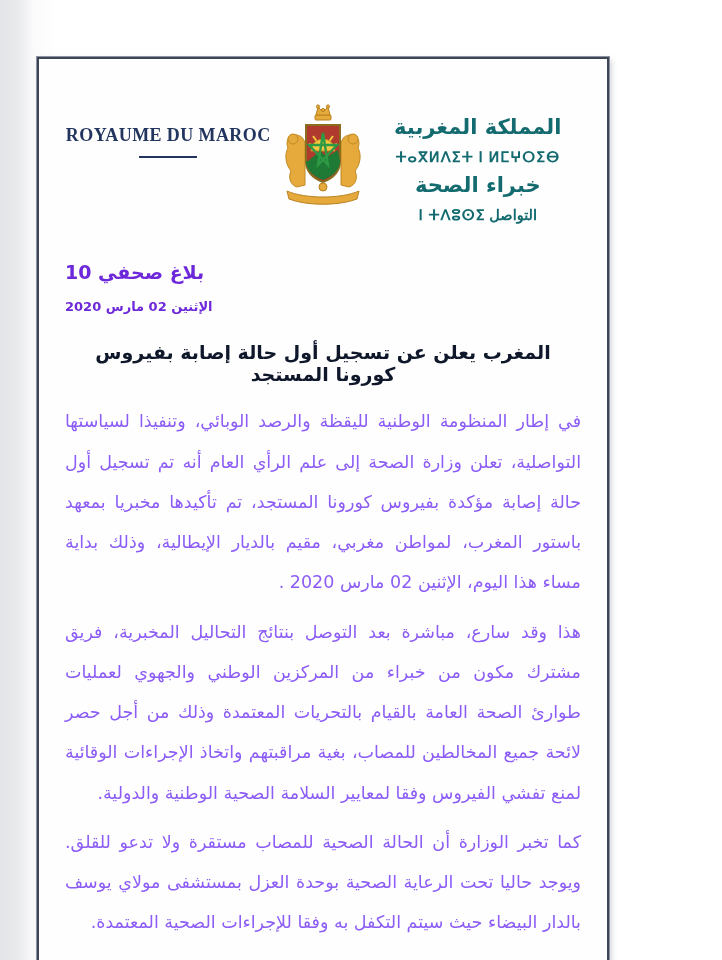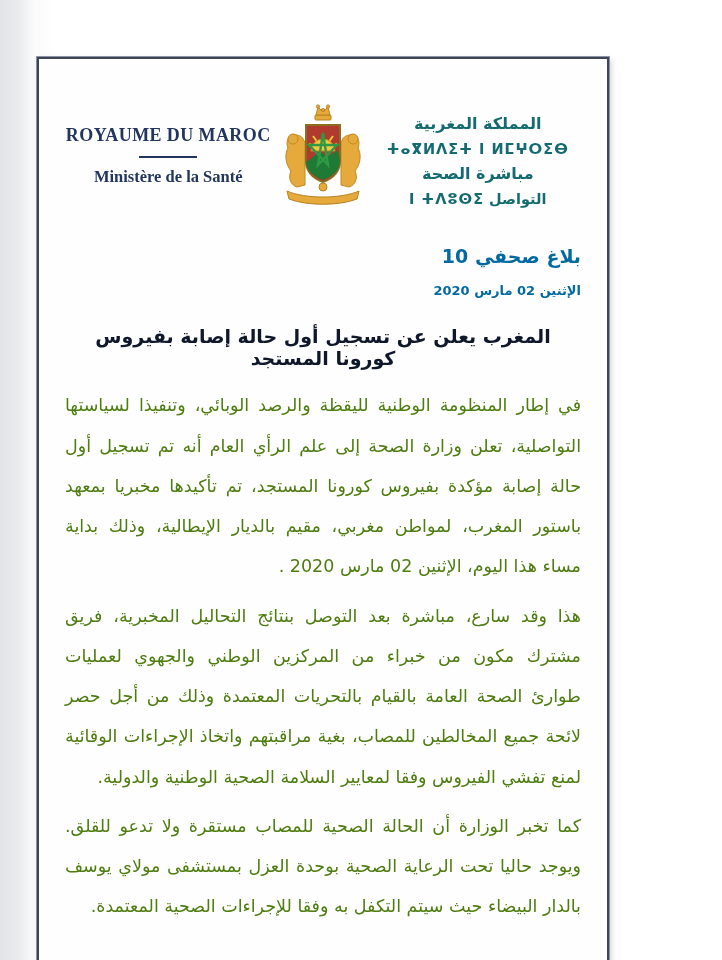--- a/index.html
+++ b/index.html
@@ -31,48 +31,47 @@
     color:#22355f;font-family:"Liberation Serif","DejaVu Serif",serif;font-weight:bold;
   }
   .hdr-fr .l1{font-size:18px;letter-spacing:.4px;}
   .hdr-fr .divider{width:58px;border-top:2px solid #22355f;margin:10px auto 9px auto;}
   .hdr-fr .l2{font-size:16.5px;}
   .hdr-emblem{width:20%;display:flex;justify-content:center;}
   .hdr-ar{
     width:40%;text-align:center;direction:rtl;
     color:#136b70;font-weight:bold;padding-top:8px;
   }
-  .hdr-ar .ar{font-size:16px;line-height:1.6;}
-  .hdr-ar .tif{font-size:14.5px;letter-spacing:1px;line-height:1.7;}
+  .hdr-ar .ar{font-size:21px;line-height:1.6;}
+  .hdr-ar .tif{font-size:14.5px;letter-spacing:1px;line-height:1.7;font-family:Liberation Serif, serif;}
   
-  .title-block{text-align:right;direction:rtl;margin-top:34px;color:#0369a1;}
+  .title-block{text-align:left;direction:rtl;margin-top:34px;color:#6d28d9;}
   .title-block .t1{font-size:19px;font-weight:bold;}
   .title-block .t2{font-size:13px;font-weight:bold;margin-top:16px;}
   .headline{
     text-align:center;direction:rtl;margin-top:27px;
     font-size:19px;font-weight:bold;color:#0f172a;
   }
   
-  .body-text{direction:rtl;margin-top:16px;color:#4d7c0f;}
+  .body-text{direction:rtl;margin-top:16px;color:#8b5cf6;}
   .body-text p{
     font-size:17.5px;line-height:2.3;text-align:justify;
     margin:0 0 9px 0;
   }
 </style>
 </head>
 <body>
 
 <div class="photo">
   <div class="page-frame">
 
     <div class="header">
       <div class="hdr-fr">
         <div class="l1">ROYAUME DU MAROC</div>
         <div class="divider"></div>
-        <div class="l2">Ministère de la Santé</div>
       </div>
 
       <div class="hdr-emblem">
         <svg width="96" height="106" viewBox="0 0 96 106">
 
           <g fill="#e6a93c" stroke="#b8821f" stroke-width="1">
             <rect x="40" y="12" width="16" height="5" rx="1"></rect>
             <path d="M41 12 L43 4 L48 9 L53 4 L55 12 Z"></path>
             <circle cx="43" cy="3.5" r="1.6"></circle>
               <circle cx="53" cy="3.5" r="1.6"></circle>
@@ -106,21 +105,21 @@
           <g fill="#e6a93c" stroke="#b8821f" stroke-width="1">
             <path d="M12 88 C30 96 66 96 84 88 L82 96 C64 103 32 103 14 96 Z"></path>
             <circle cx="48" cy="84" r="4" fill="#e6a93c"></circle>
           </g>
         </svg>
       </div>
 
       <div class="hdr-ar">
         <div class="ar">المملكة المغربية</div>
         <div class="tif">ⵜⴰⴳⵍⴷⵉⵜ ⵏ ⵍⵎⵖⵔⵉⴱ</div>
-        <div class="ar">مباشرة الصحة</div>
+        <div class="ar">خبراء الصحة</div>
         <div class="tif">التواصل ⵏ ⵜⴷⵓⵙⵉ</div>
       </div>
     </div>
 
     <div class="title-block">
       <div class="t1">بلاغ صحفي 10</div>
       <div class="t2">الإثنين 02 مارس 2020</div>
     </div>
 
     <div class="headline">المغرب يعلن عن تسجيل أول حالة إصابة بفيروس كورونا المستجد</div>

